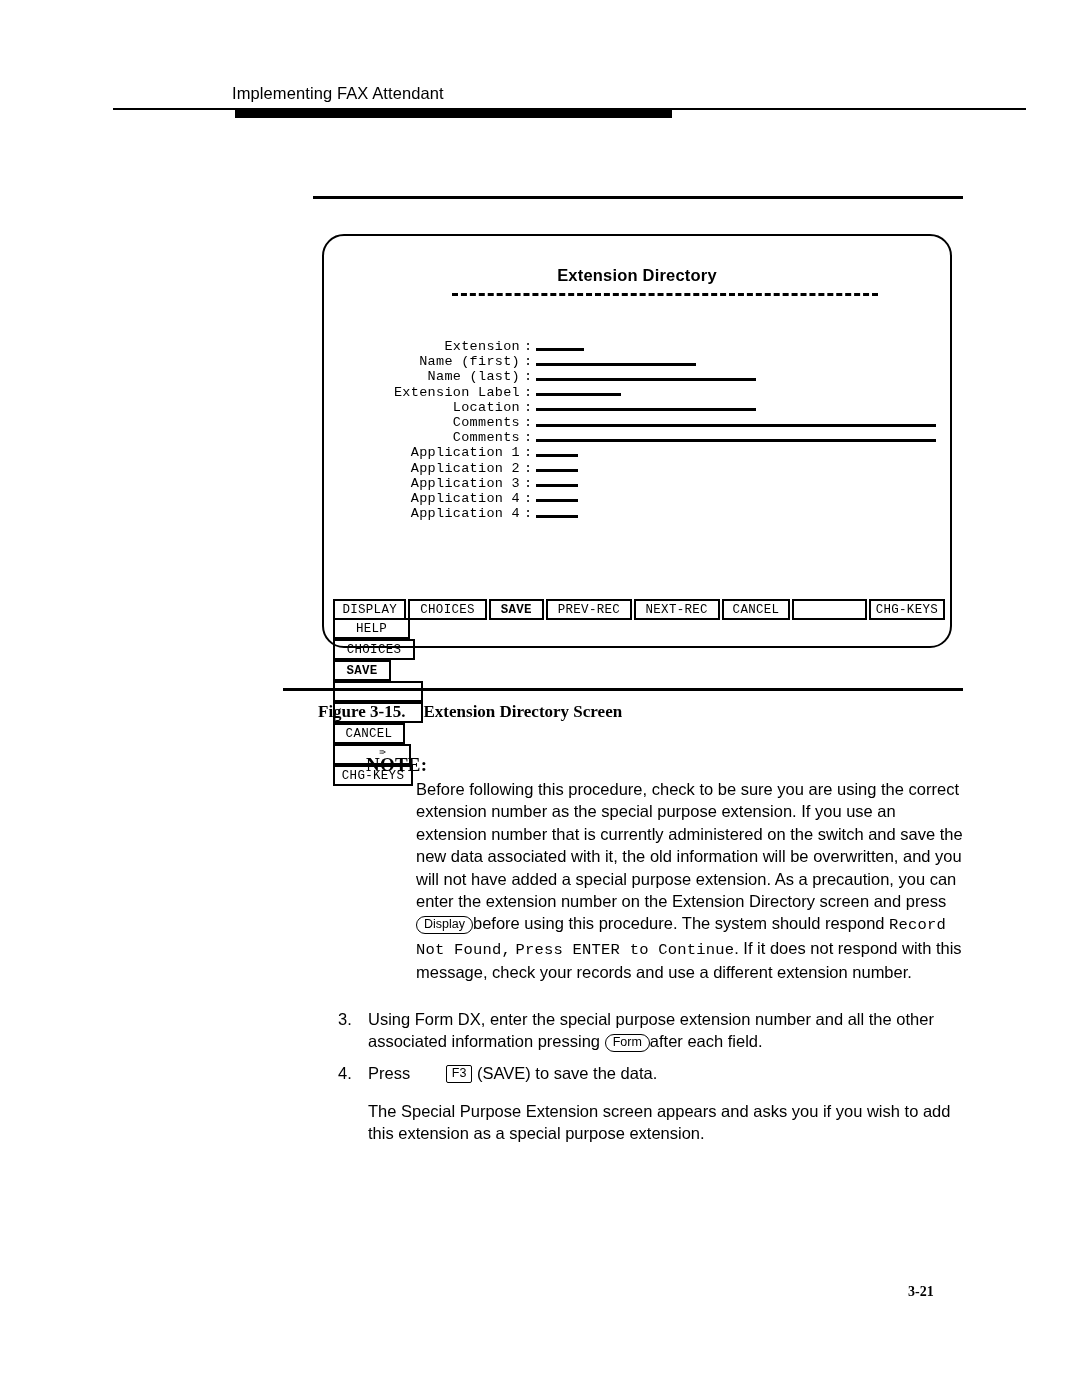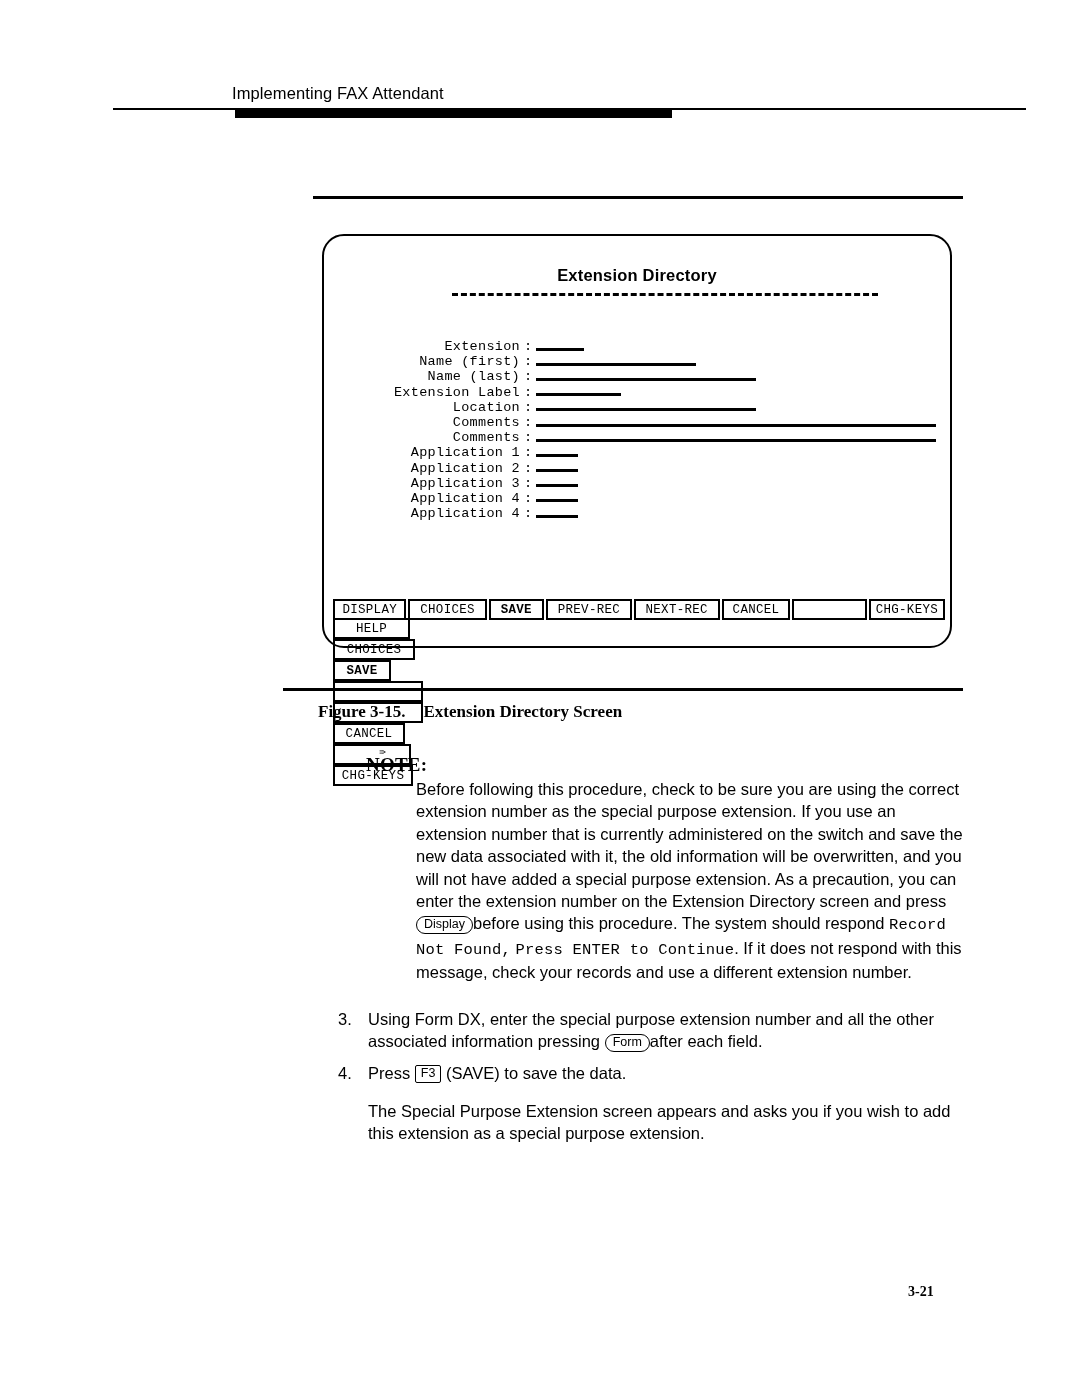--- a/index.html
+++ b/index.html
@@ -226,20 +226,21 @@
   }
   .keycap-square {
     display: inline-block;
     border: 1.6px solid #000;
     border-radius: 2px;
     padding: 0px 5px 1px 5px;
     font-size: 12.5px;
     line-height: 15px;
     vertical-align: 1.5px;
     white-space: nowrap;
+    margin-left: 31px;
   }
   .mono-inline {
     font-family: "Liberation Mono", monospace;
     font-size: 15.5px;
     letter-spacing: 0.2px;
   }
 
   
   .steps {
     position: absolute;

